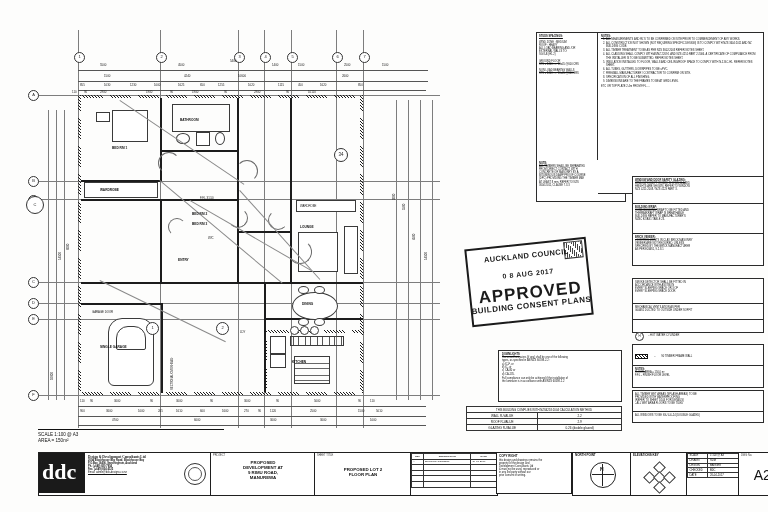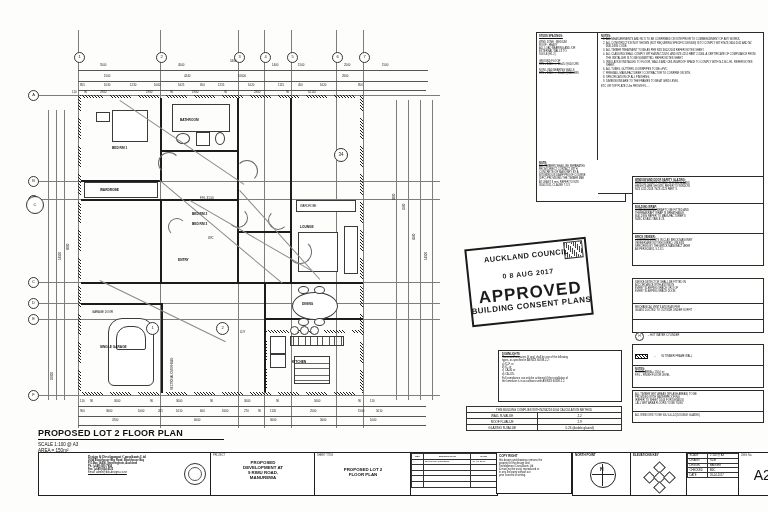--- a/index.html
+++ b/index.html
@@ -328,21 +328,20 @@
     <div class="gridline v" style="left:408px;top:100px;height:300px;"></div>
     <div class="gridline v" style="left:420px;top:100px;height:300px;"></div>
     <div class="gridline v" style="left:432px;top:100px;height:300px;"></div>
 
     <div class="gridline v" style="left:56px;top:110px;height:290px;"></div>
     <div class="gridline v" style="left:64px;top:110px;height:290px;"></div>
     <div class="gridline v" style="left:48px;top:110px;height:290px;"></div>
   </div>
 
   <div class="abs" style="left:38px;top:428px;width:220px;">
-    <div style="font-size:9px;font-weight:bold;letter-spacing:.2px;color:#111;">PROPOSED LOT 2 FLOOR  PLAN</div>
     <div style="border-top:1.2px solid #111;width:186px;margin-top:1px;"></div>
     <div style="font-size:4.6px;margin-top:1.5px;color:#111;">SCALE 1:100 @ A3</div>
     <div style="font-size:4.6px;margin-top:1px;color:#111;">AREA = 150m²</div>
   </div>
 
   <div class="bx" style="left:536px;top:32px;width:62px;height:130px;padding:2px;box-sizing:border-box;">
     <div class="tiny ttl">STUDS SPACINGS:</div>
     <div style="height:3px"></div>
     <div class="tiny">
       <div>WIND ZONE   : MEDIUM</div>
@@ -515,20 +514,23 @@
     <div class="logo"></div>
     <div class="l1">AUCKLAND COUNCIL</div>
     <div class="l2">0 8  AUG  2017</div>
     <div class="l3">APPROVED</div>
     <div class="l4">BUILDING CONSENT PLANS</div>
   </div>
 
   <div id="tb">
 
     <div class="cell" style="left:0;top:0;width:172px;height:42px;">
+      <div id="logo">
+        <div class="g">ddc</div>
+      </div>
       <div style="position:absolute;left:49px;top:2px;width:72px;">
         <div class="tiny3" style="font-family:'Liberation Serif',serif;font-weight:bold;">Design &amp; Development Consultants Ltd</div>
         <div class="tiny" style="font-weight:bold;">200A Blockhouse Bay Road, Blockhouse Bay</div>
         <div class="tiny" style="font-weight:bold;">P.O.Box 16406, Sandringham, Auckland</div>
         <div class="tiny" style="font-weight:bold;">Ph.  (+649) 820 7954</div>
         <div class="tiny" style="font-weight:bold;">Fax. (+649) 834 4125</div>
         <div class="tiny" style="text-decoration:underline;">Email: admin@ddc-designs.co.nz</div>
       </div>
       <div class="seal" style="right:5px;top:10px;">
         <div class="in"></div>

